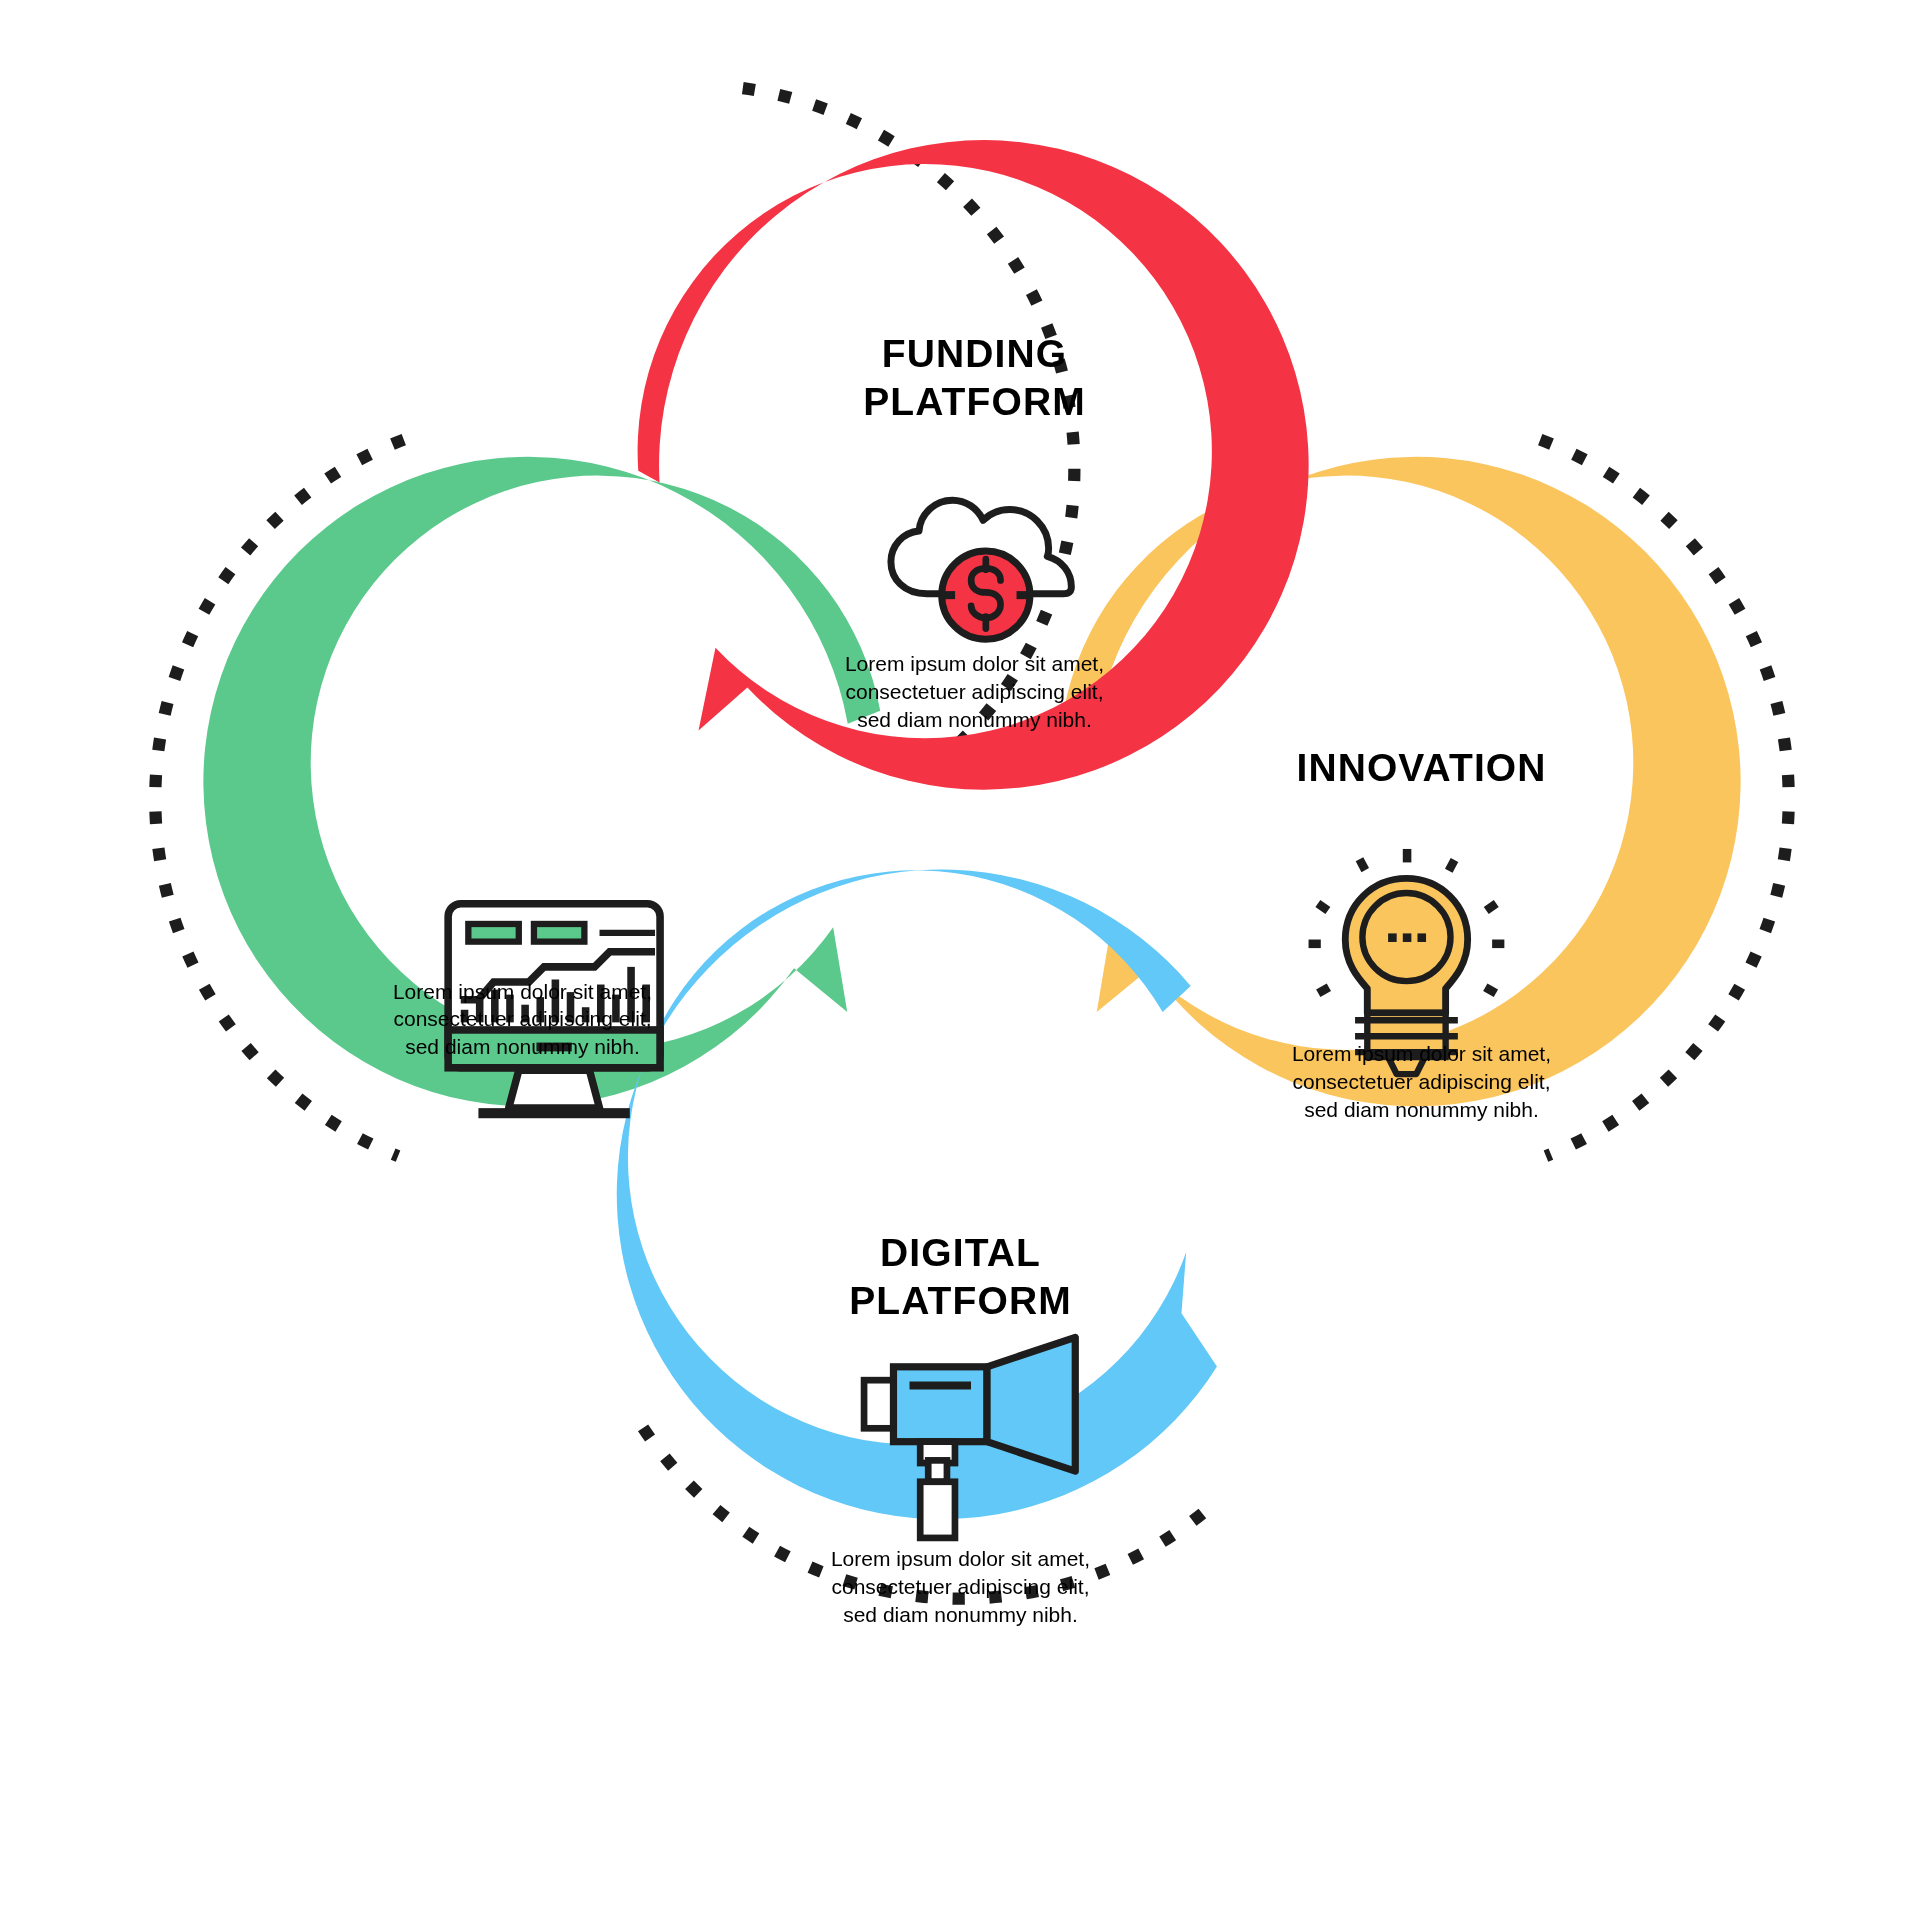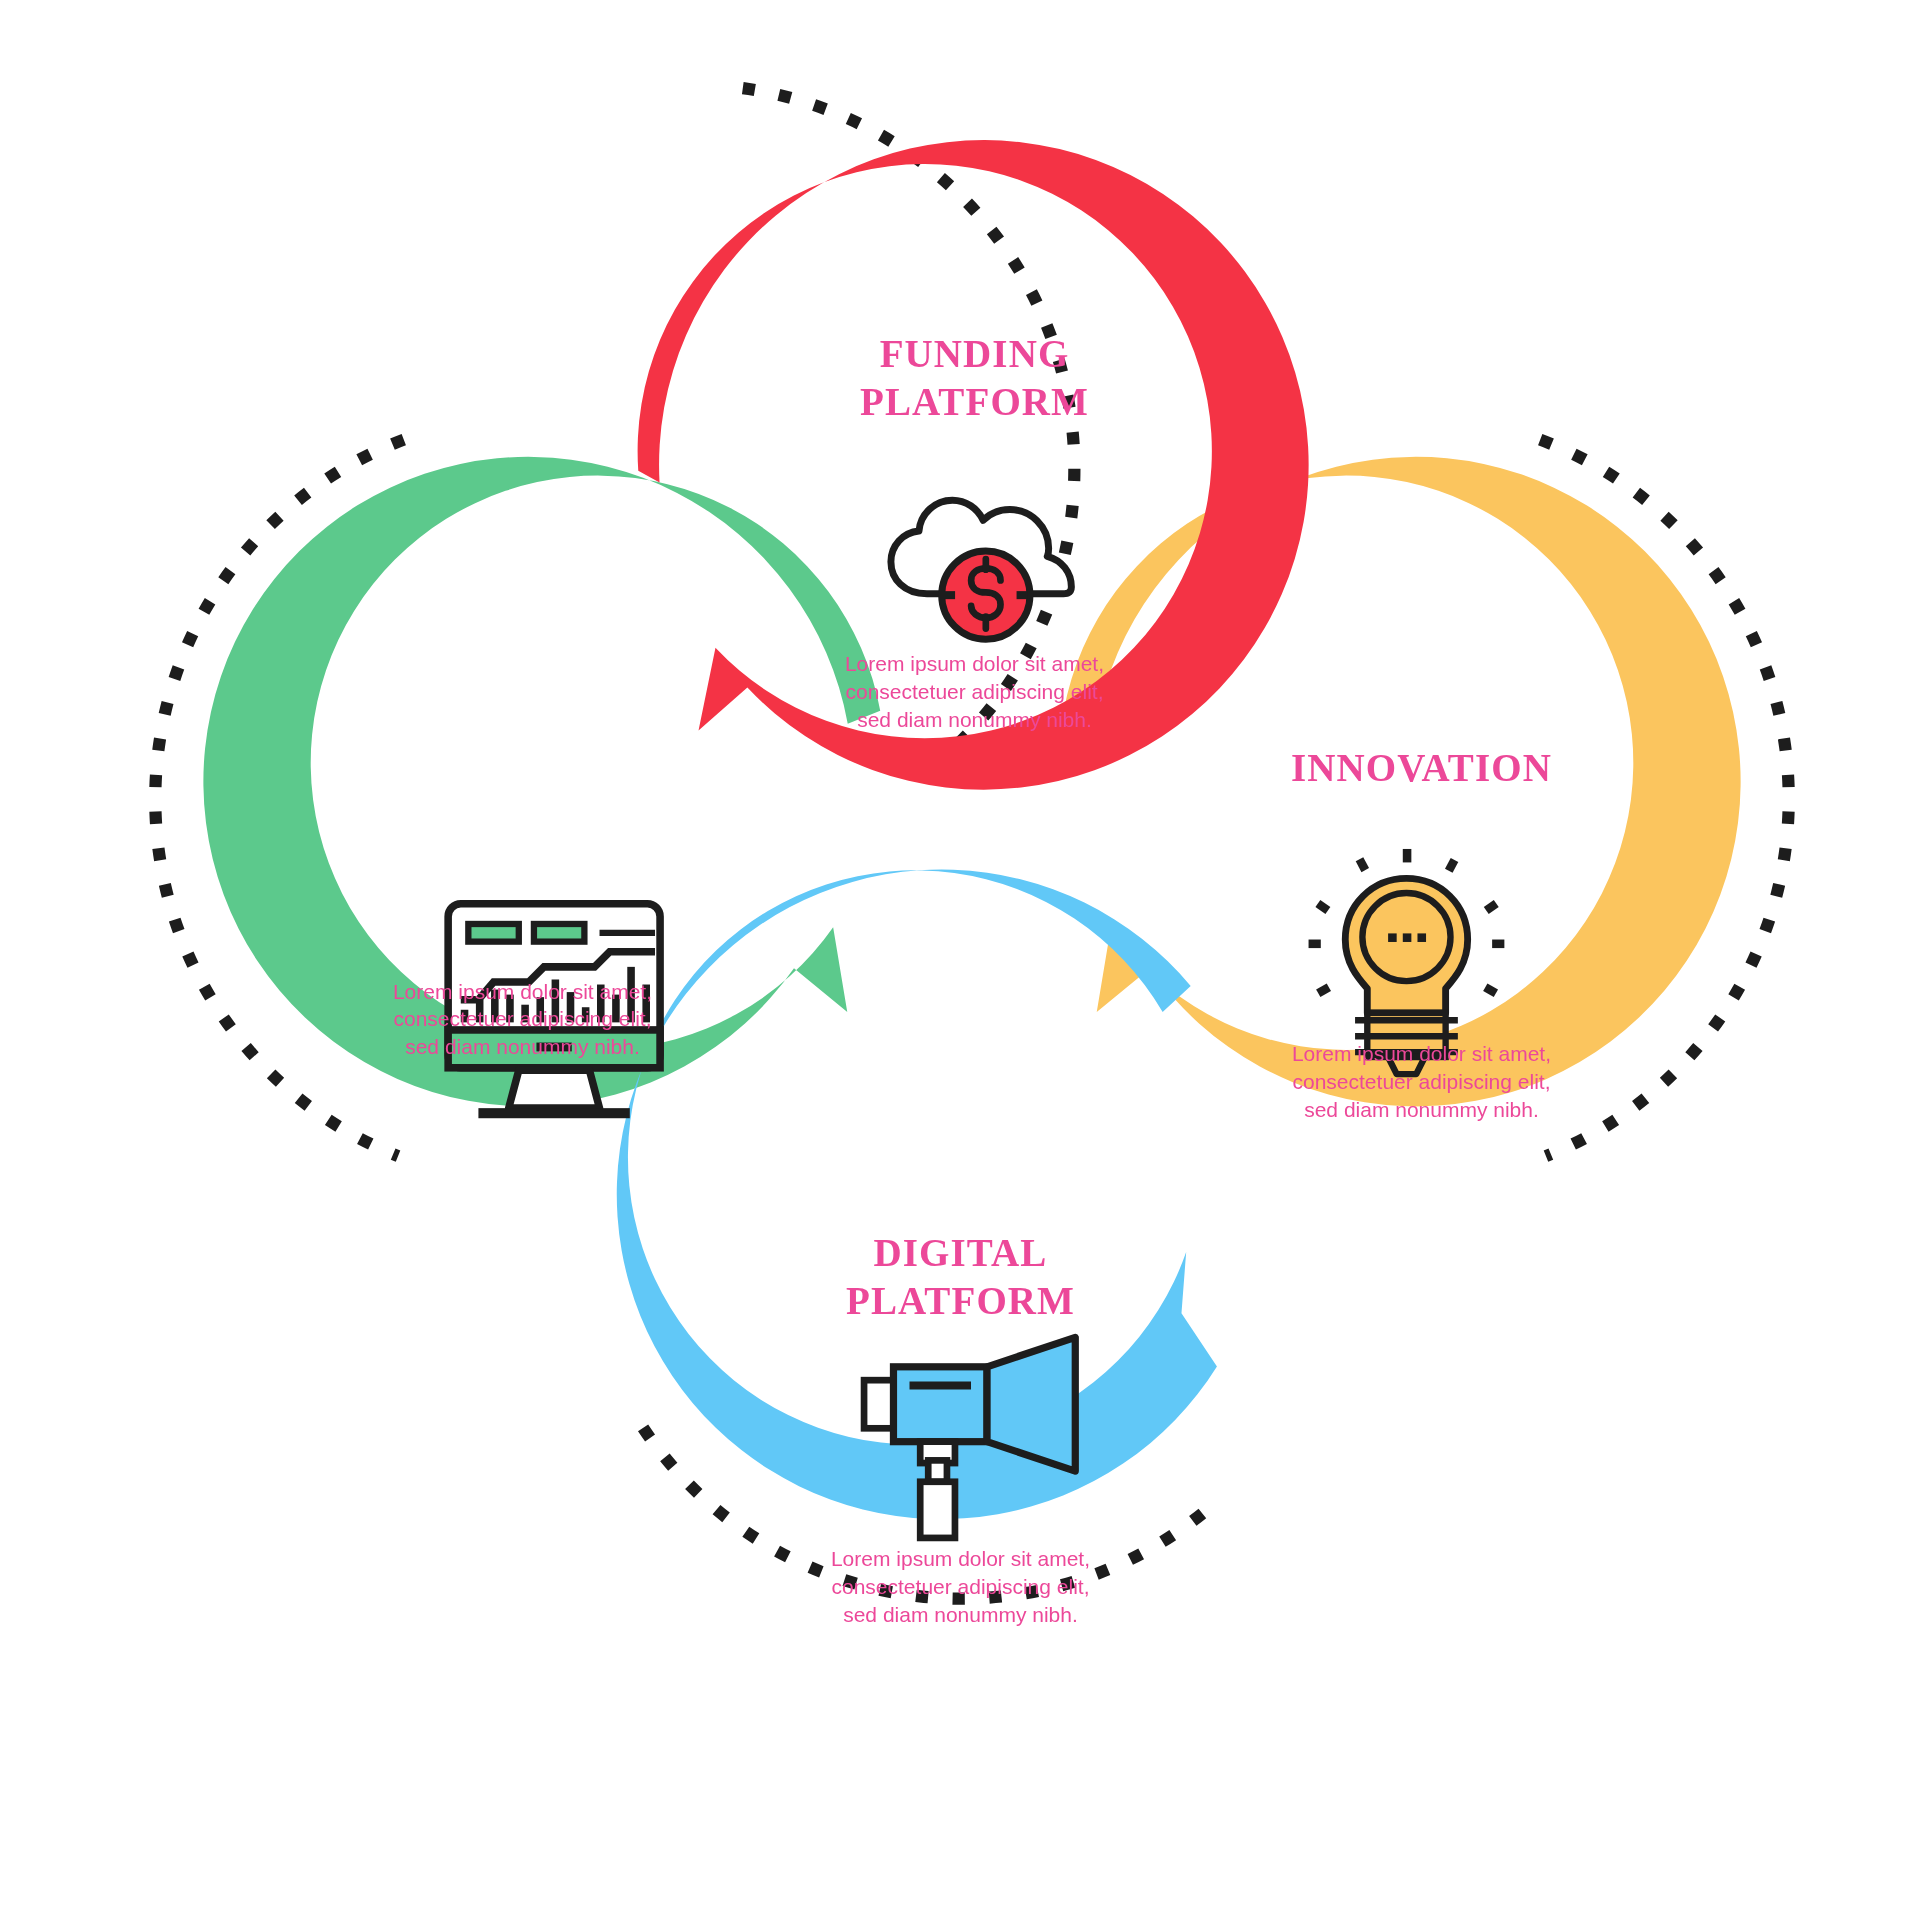--- a/index.html
+++ b/index.html
@@ -3,26 +3,26 @@
 <meta charset="utf-8">
 <style>
   html,body{margin:0;padding:0;background:#ffffff;}
   body{width:1928px;height:1928px;overflow:hidden;
        font-family:"Liberation Sans","DejaVu Sans",sans-serif;}
   #stage{position:relative;width:1928px;height:1928px;background:#fff;}
   #art{position:absolute;inset:0;width:1928px;height:1928px;}
 
   .panel{position:absolute;width:527px;text-align:center;}
   .panel .ttl{
-      font-family:Liberation Serif, serif;
-      font-weight:700;color:#ec4899;letter-spacing:1.1px;
+      font-family:Liberation Sans, sans-serif;
+      font-weight:700;color:#000000;letter-spacing:1.1px;
       font-size:39px;line-height:1.22;margin:0 0 0 0;white-space:pre-line;}
   .panel .body{
       font-family:"Liberation Sans","DejaVu Sans",sans-serif;
-      font-weight:400;color:#ec4899;font-size:21px;line-height:1.33;
+      font-weight:400;color:#000000;font-size:21px;line-height:1.33;
       margin:0;white-space:pre-line;}
 
   
   #panel-funding  {left:711px;  top:330px;}
   #panel-growth   {left:259px;  top:744px;}
   #panel-innov    {left:1158px; top:744px;}
   #panel-digital  {left:697px;  top:1229px;}
 
   .gap-a{height:24.5px;}
 </style>

